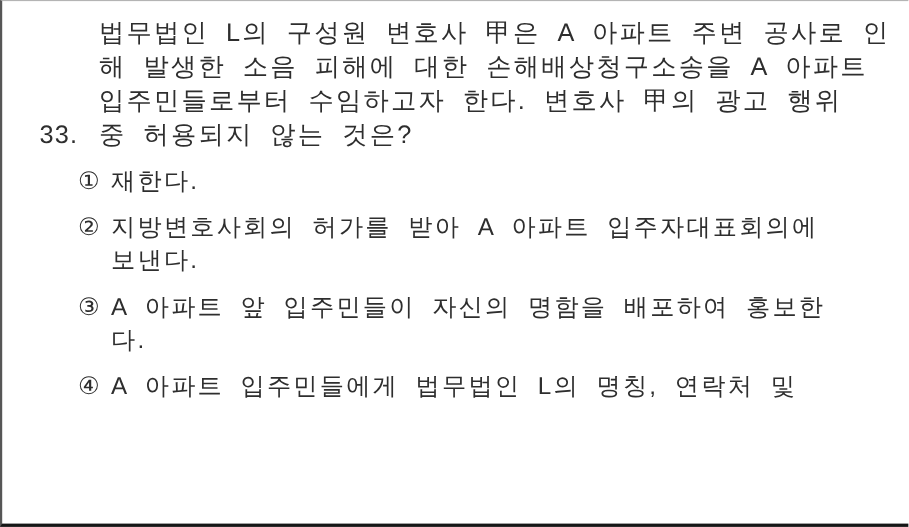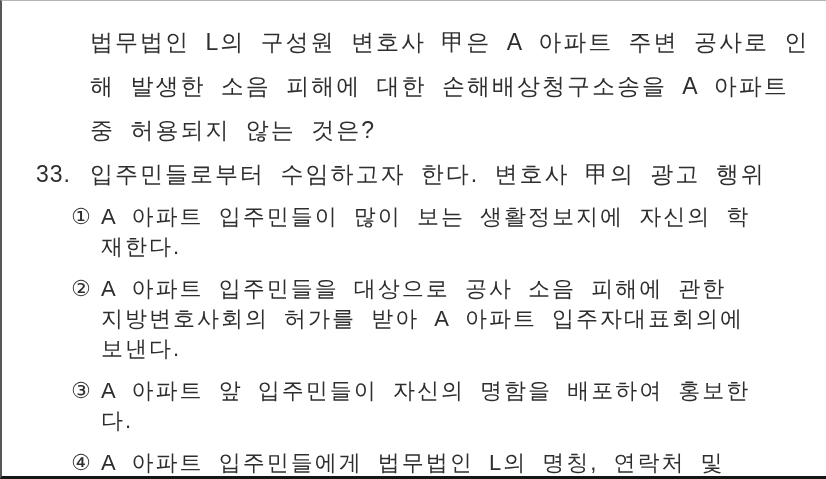--- a/index.html
+++ b/index.html
@@ -38,21 +38,20 @@
     line-height: 31px;
     letter-spacing: 1px;
   }
   .q-text { flex: 1; }
   .q-text .tline {
     font-size: 23px;
     line-height: 31px;
     letter-spacing: 2px;
     word-spacing: 7px;
     white-space: nowrap;
-    margin-top: 13px;
   }
   .option {
     display: flex;
     align-items: flex-start;
     margin-left: 35px;
     margin-top: 12px;
   }
   .opt-marker {
     flex: 0 0 30px;
     font-size: 22px;
@@ -71,37 +70,35 @@
 <body>
 
 <div class="page">
   <div class="content">
 
     <div class="q-row">
       <span class="q-num">33.</span>
       <div class="q-text">
         <div class="tline">법무법인 L의 구성원 변호사 甲은 A 아파트 주변 공사로 인</div>
         <div class="tline">해 발생한 소음 피해에 대한 손해배상청구소송을 A 아파트</div>
+        <div class="tline">입주민들로부터 수임하고자 한다. 변호사 甲의 광고 행위</div>
         <div class="tline">중 허용되지 않는 것은?</div>
-        <div class="tline">입주민들로부터 수임하고자 한다. 변호사 甲의 광고 행위</div>
       </div>
     </div>
 
     <div class="option">
       <span class="opt-marker">①</span>
       <div class="opt-text">
-        <div class="tline">A 아파트 입주민들이 많이 보는 생활정보지에 자신의 학</div>
         <div class="tline">재한다.</div>
       </div>
     </div>
 
     <div class="option">
       <span class="opt-marker">②</span>
       <div class="opt-text">
-        <div class="tline">A 아파트 입주민들을 대상으로 공사 소음 피해에 관한</div>
         <div class="tline">지방변호사회의 허가를 받아 A 아파트 입주자대표회의에</div>
         <div class="tline">보낸다.</div>
       </div>
     </div>
 
     <div class="option">
       <span class="opt-marker">③</span>
       <div class="opt-text">
         <div class="tline">A 아파트 앞 입주민들이 자신의 명함을 배포하여 홍보한</div>
         <div class="tline">다.</div>

